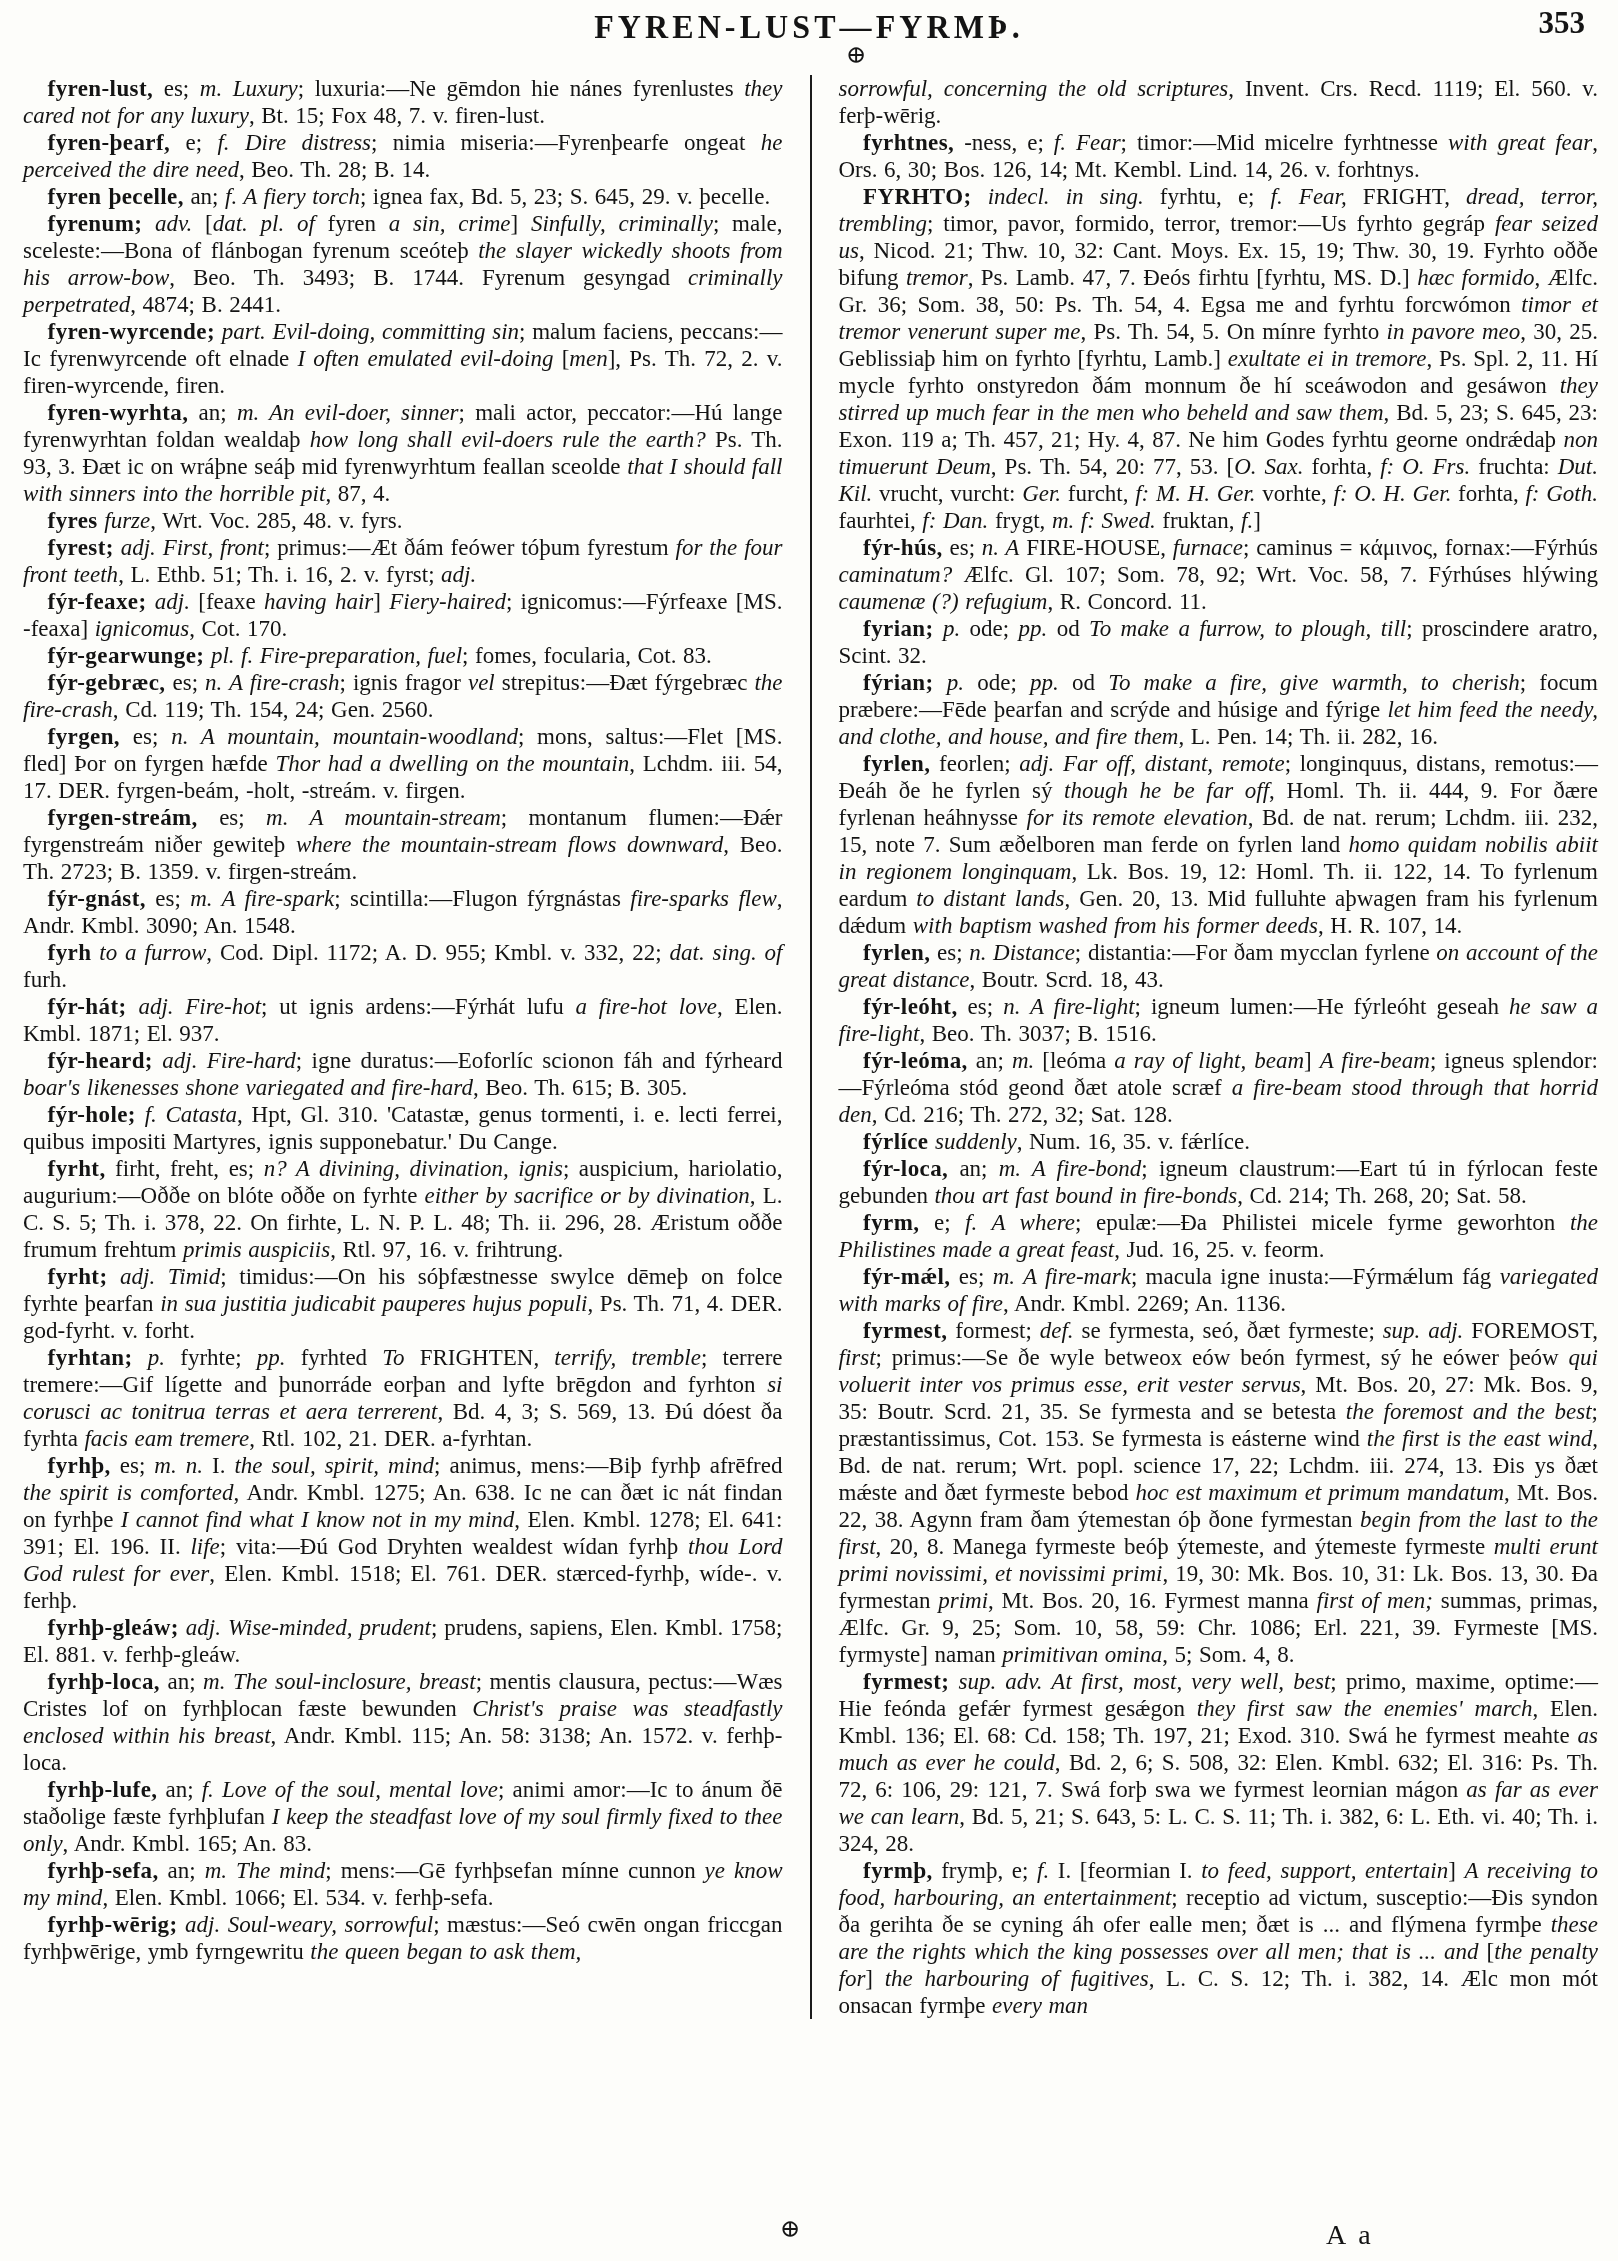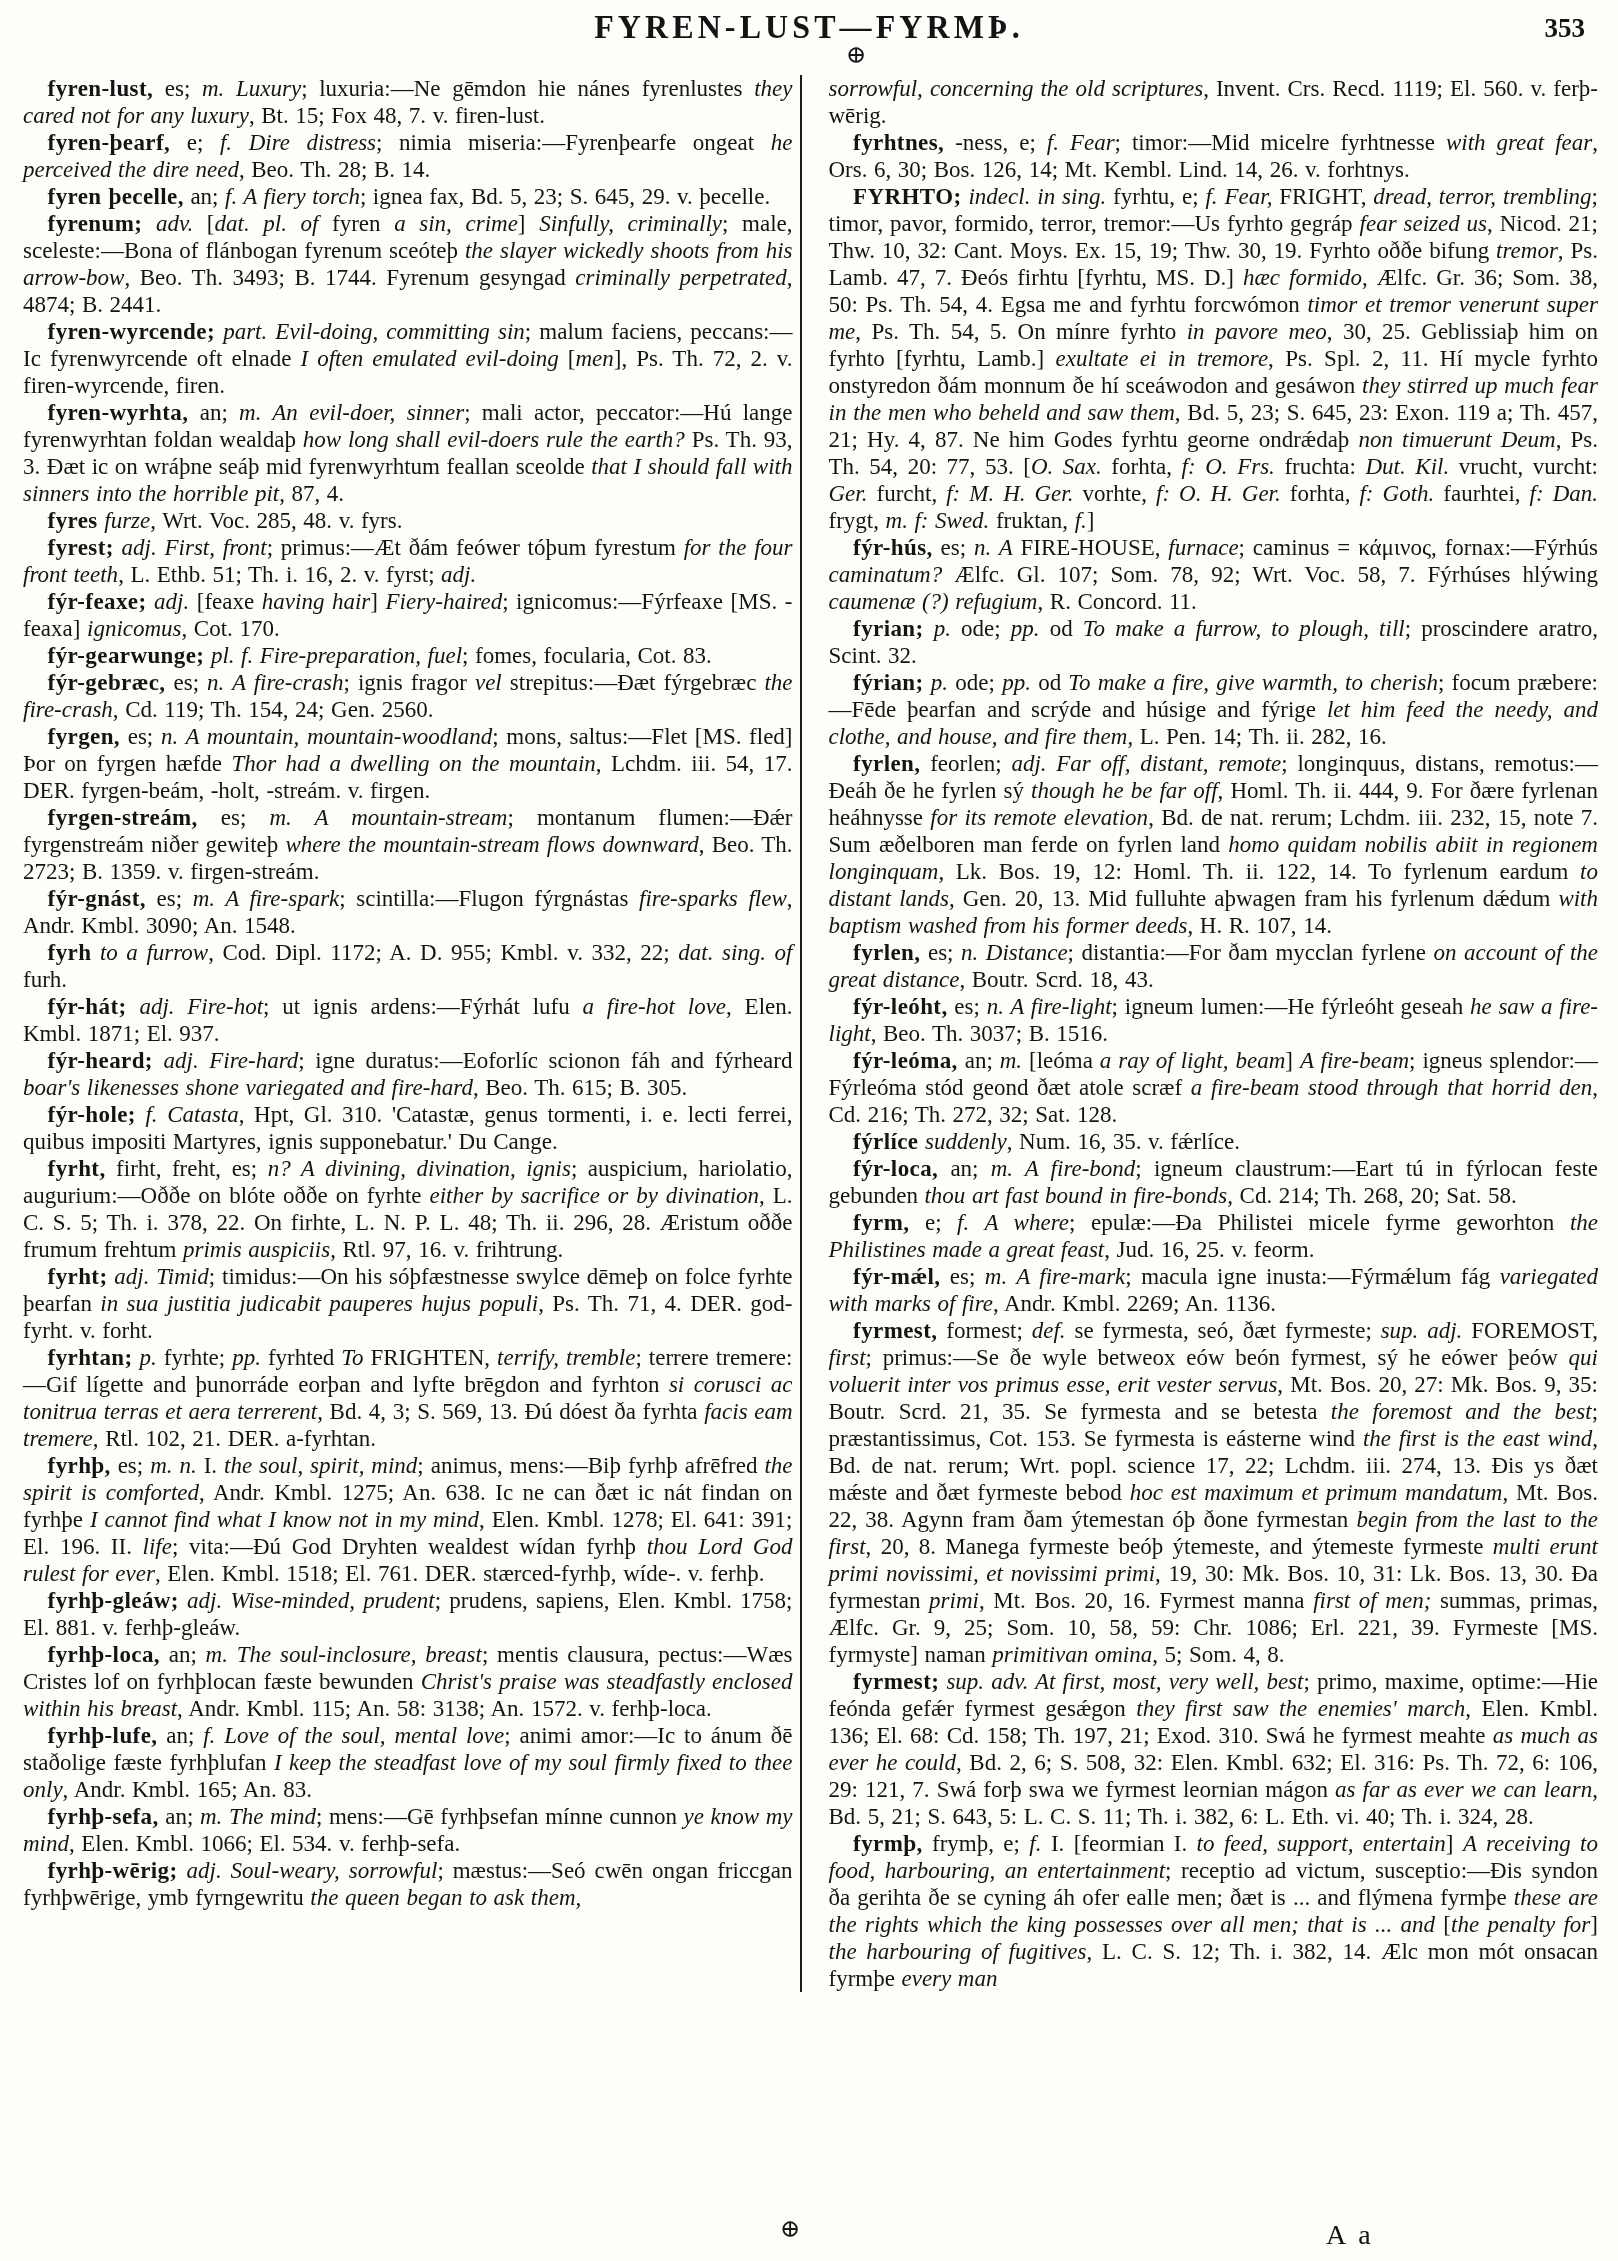--- a/index.html
+++ b/index.html
@@ -20,23 +20,23 @@
   }
   .page-title {
     display: inline-block;
     font-size: 32px;
     font-weight: 700;
     letter-spacing: 4.1px;
     transform: scaleY(1.08);
   }
   .page-number {
     position: absolute;
-    top: 13px;
+    top: 5px;
     right: 33px;
-    font-size: 27px;
+    font-size: 31px;
     font-weight: 700;
   }
   .reg-mark {
     position: absolute;
     font-size: 24.6px;
     color: #161616;
     line-height: 1;
   }
   .reg-mark.top { left: 846px; top: 43px; }
   .reg-mark.bottom { left: 780px; top: 2217px; }
@@ -45,21 +45,21 @@
     top: 75px;
     left: 23px;
     width: 1575px;
     display: flex;
     align-items: stretch;
   }
   .col {
     width: 776px;
     text-align: justify;
   }
-  .col-left { padding-right: 7px; }
+  .col-left { padding-right: 27px; }
   .col-right {
     border-left: 2.5px solid #1c1c1c;
     padding-left: 27px;
   }
   p.entry {
     margin: 0;
     font-size: 23px;
     line-height: 27px;
     text-indent: 24.6px;
     word-spacing: 0.8px;

